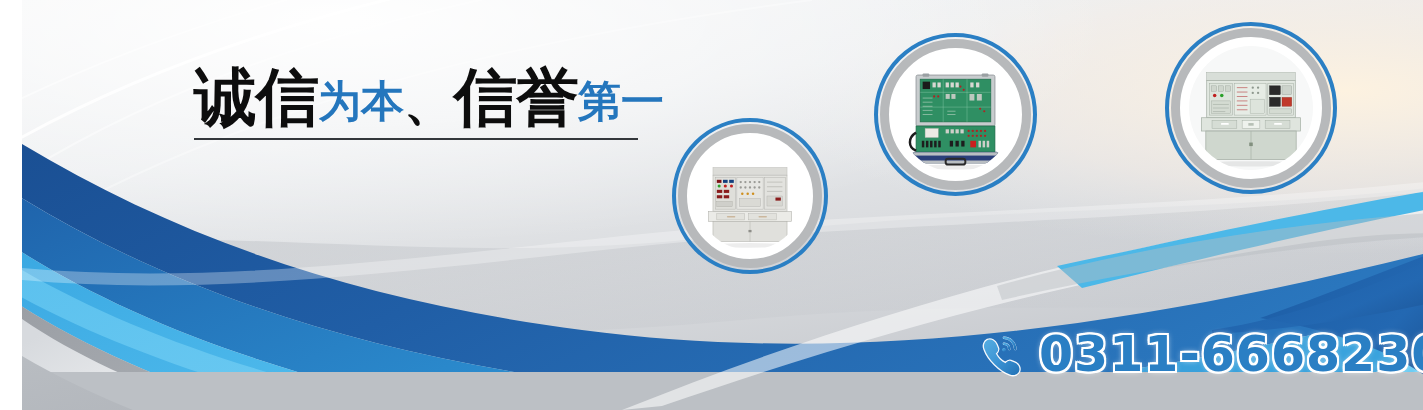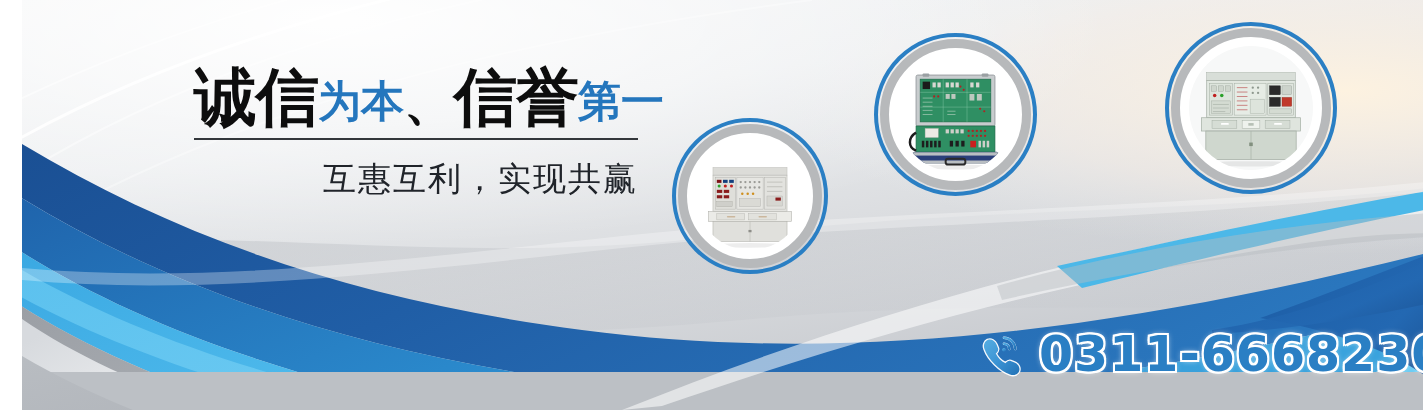--- a/index.html
+++ b/index.html
@@ -247,21 +247,20 @@
 
     <path d="M0,268 C180,284 360,262 600,236 C840,210 1080,214 1423,180
              L1423,190 C1080,226 840,222 600,248 C360,274 180,296 0,280 Z" fill="#ffffff" opacity=".30"></path>
   </svg>
 
   <div id="text-block">
     <div class="headline">
       <span class="big">诚信</span><span class="accent">为本</span><span class="punct">、</span><span class="big">信誉</span><span class="accent">第一</span>
     </div>
     <div class="rule"></div>
-    <div class="subhead">互惠互利，实现共赢</div>
   </div>
 
   <div class="circle" style="left:650px; top:118px; width:156px; height:156px;">
     <div class="ring-outer"></div>
     <div class="ring-inner">
       <div class="photo">
         <svg viewBox="0 0 140 140" preserveAspectRatio="xMidYMid meet">
           <rect x="0" y="0" width="140" height="140" fill="#ffffff"></rect>
 
           <rect x="22" y="33" width="96" height="10" fill="#dcdcd8" stroke="#b9b9b4" stroke-width=".6"></rect>

